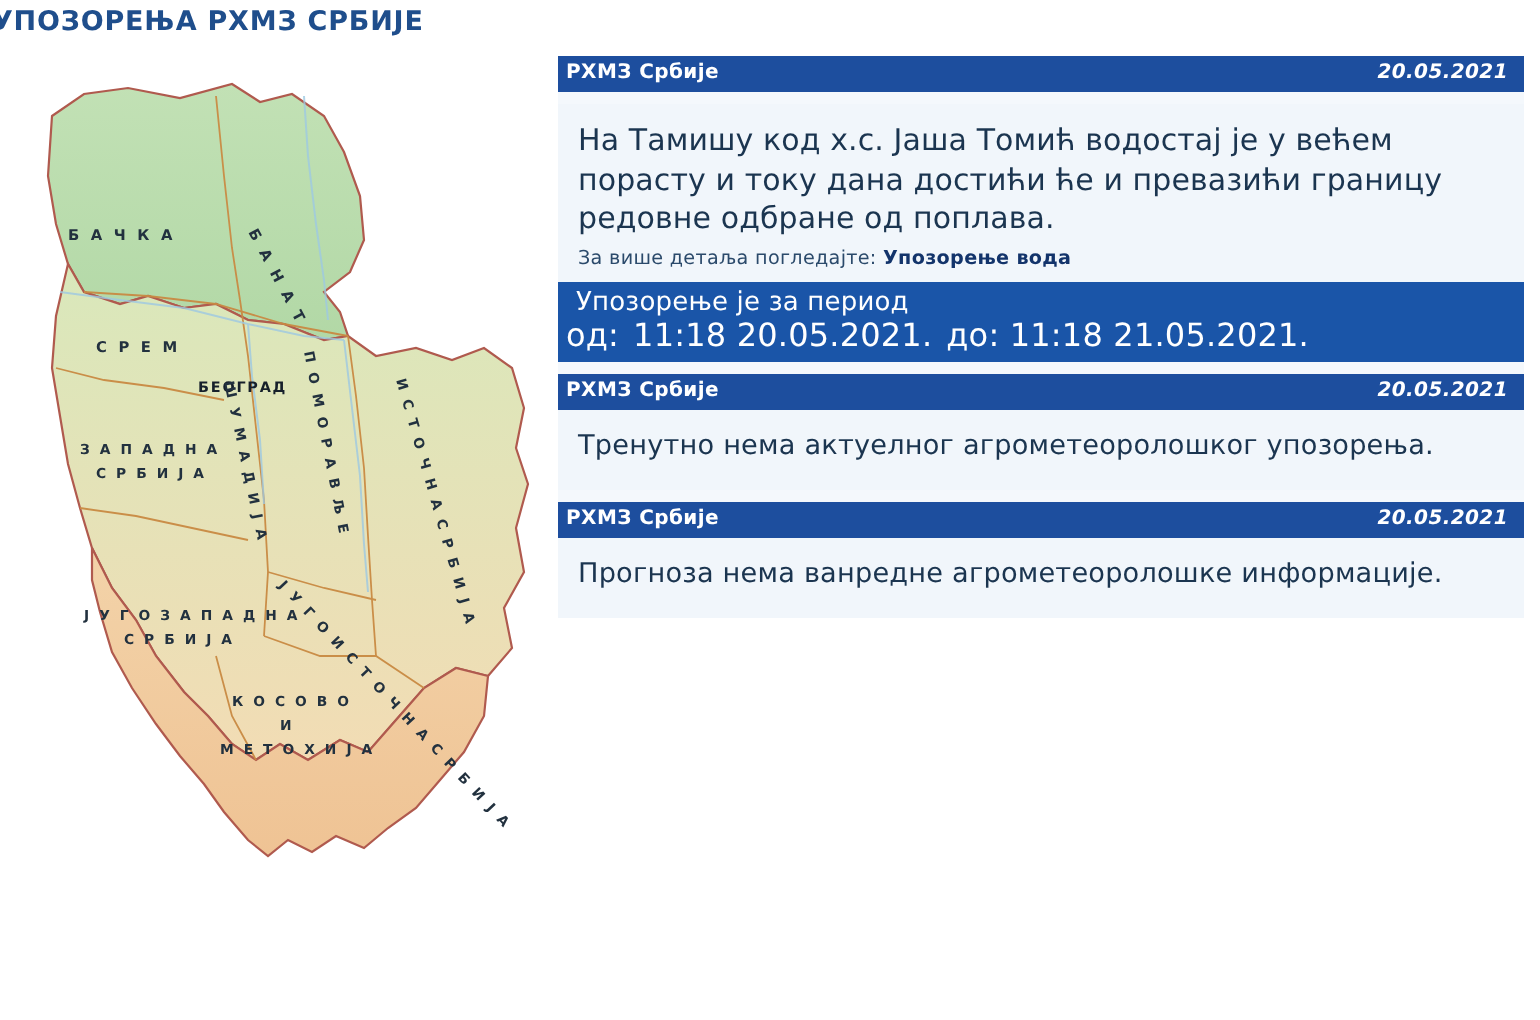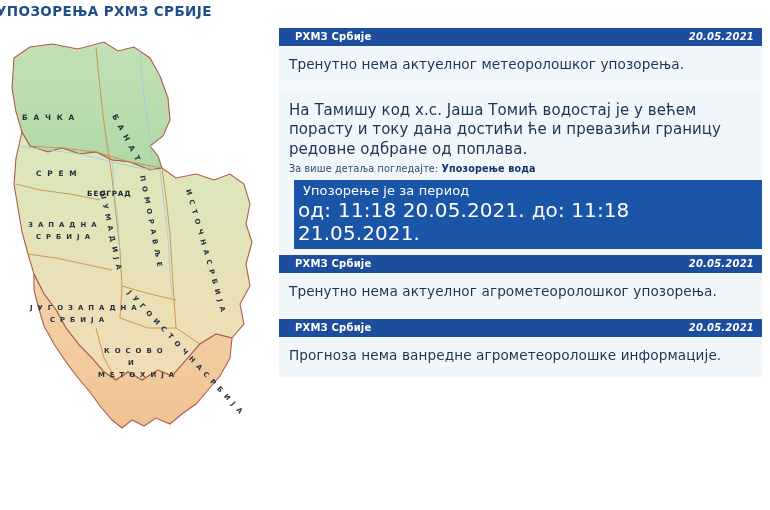--- a/index.html
+++ b/index.html
@@ -18,21 +18,21 @@
     font-size:13.5px;
     font-weight:bold;
     letter-spacing:.4px;
     color:#1f4e8c;
     white-space:nowrap;
   }
 
   
   .map-wrap{
     position:absolute;
-    left:0px; top:28px;
+    left:12px; top:28px;
     width:272px; height:410px;
   }
   .map-wrap svg{display:block;width:100%;height:100%;}
   .rlabel{
     font-family:"DejaVu Sans","Liberation Sans",sans-serif;
     font-size:7.4px;
     font-weight:bold;
     letter-spacing:1.6px;
     fill:#22313f;
   }
@@ -53,21 +53,21 @@
   .block:last-child{margin-bottom:0;}
 
   .bar{
     display:flex;
     align-items:center;
     justify-content:space-between;
     background:#1d4e9e;
     color:#ffffff;
     font-size:10px;
     font-weight:bold;
-    padding:3px 8px 4px 16px;
+    padding:3px 8px 4px 4px;
     line-height:1.1;
     letter-spacing:.2px;
     gap:16px;
   }
   .bar .src{white-space:nowrap;}
   .bar .date{white-space:nowrap;font-style:italic;}
 
   .body-txt{
     padding:10px 10px 12px 10px;
     font-size:13.6px;
@@ -99,24 +99,23 @@
     color:#2b4a6b;
     letter-spacing:.15px;
   }
   .hydro-more b{color:#13346b;font-weight:bold;}
 
   .period{
     background:#1a55a8;
     color:#ffffff;
     padding:3px 8px 4px 4px;
     line-height:1.17;
-    margin-left:15px;
   }
   .period .p1{font-size:13px;padding-left:5px;letter-spacing:.1px;}
-  .period .p2{font-size:20px;letter-spacing:.1px;}
+  .period .p2{font-size:16px;letter-spacing:.1px;}
   .period .p2 .sep{display:inline-block;width:7px;}
 </style>
 </head>
 <body>
 
 <div class="page-title">УПОЗОРЕЊА РХМЗ СРБИЈЕ</div>
 
 <div class="map-wrap">
   <svg viewBox="0 0 272 410" xmlns="http://www.w3.org/2000/svg">
     <defs>
@@ -205,21 +204,20 @@
   </svg>
 </div>
 
 <div class="panel">
 
   <div class="block">
     <div class="bar">
       <span class="src">РХМЗ Србије</span>
       <span class="date">20.05.2021</span>
     </div>
-    <div class="body-txt">Тренутно нема актуелног метеоролошког упозорења.</div>
   </div>
 
   <div class="block">
     <div class="hydro-body">На Тамишу код х.с. Јаша Томић водостај је у већем порасту и току дана достићи ће и превазићи границу редовне одбране од поплава.</div>
     <div class="hydro-more">
       <span>За више детаља погледајте:</span>
       <b>Упозорење вода</b>
     </div>
     <div class="period">
       <div class="p1">Упозорење је за период</div>

